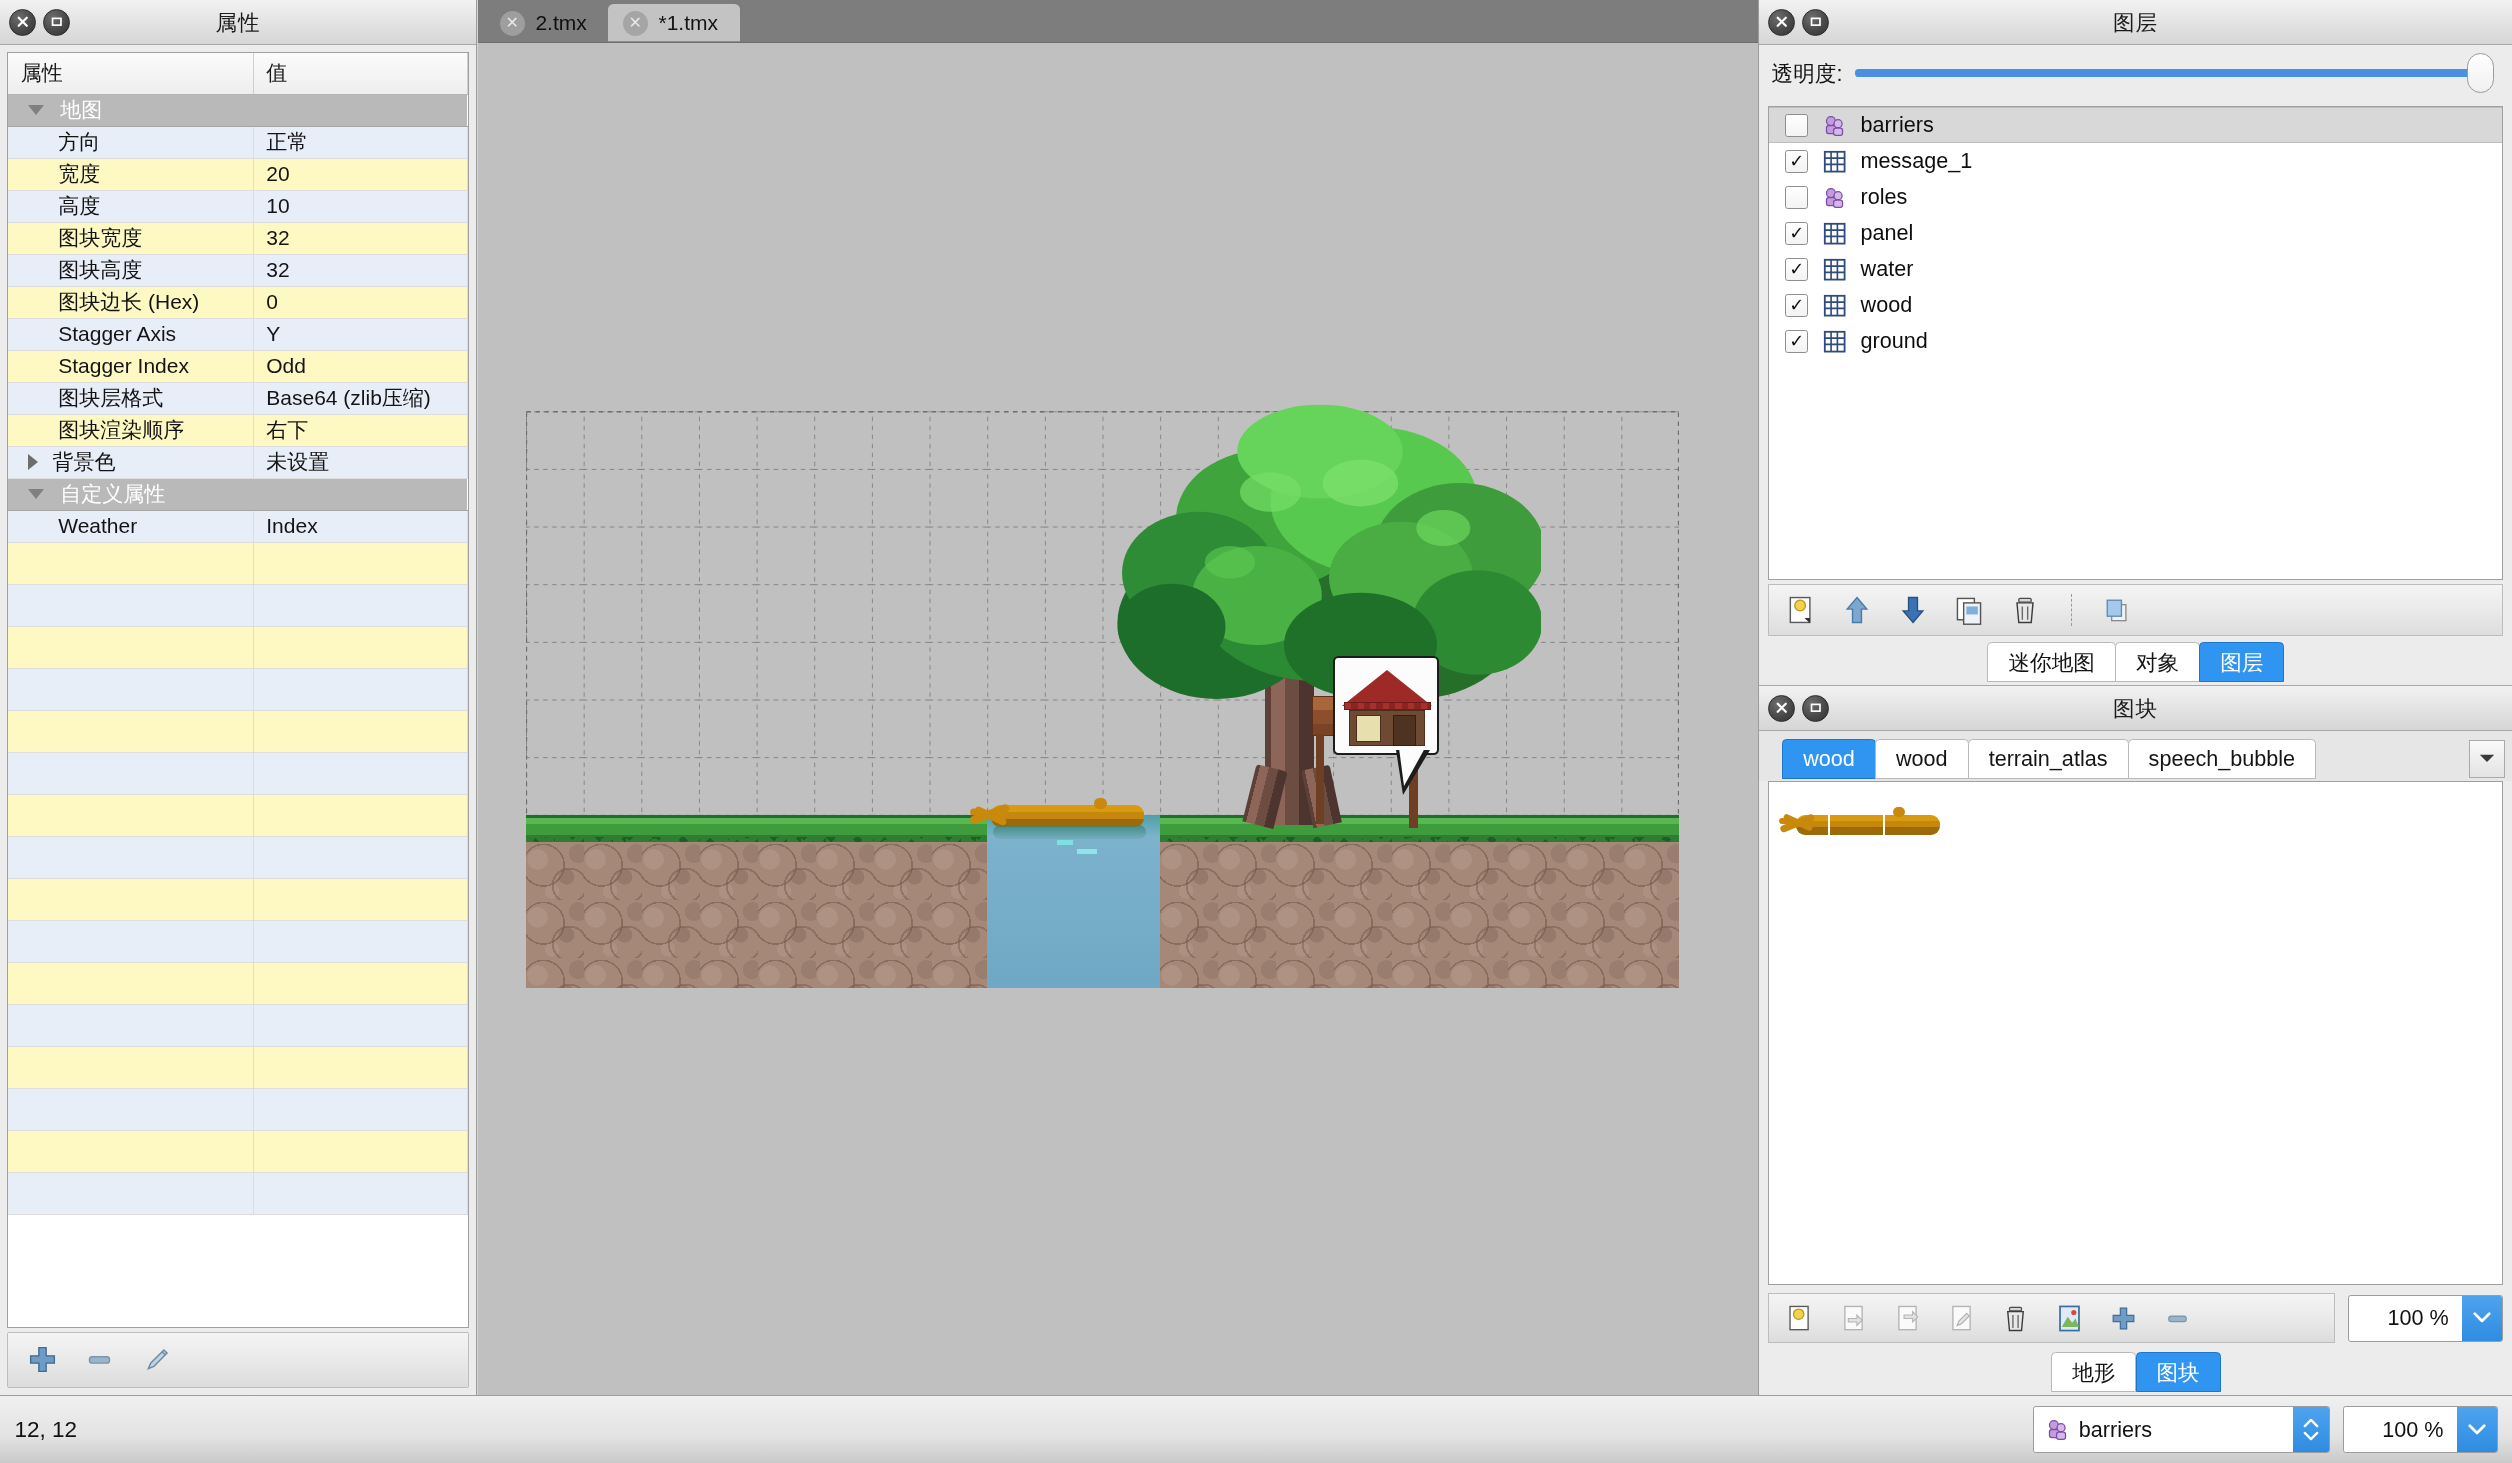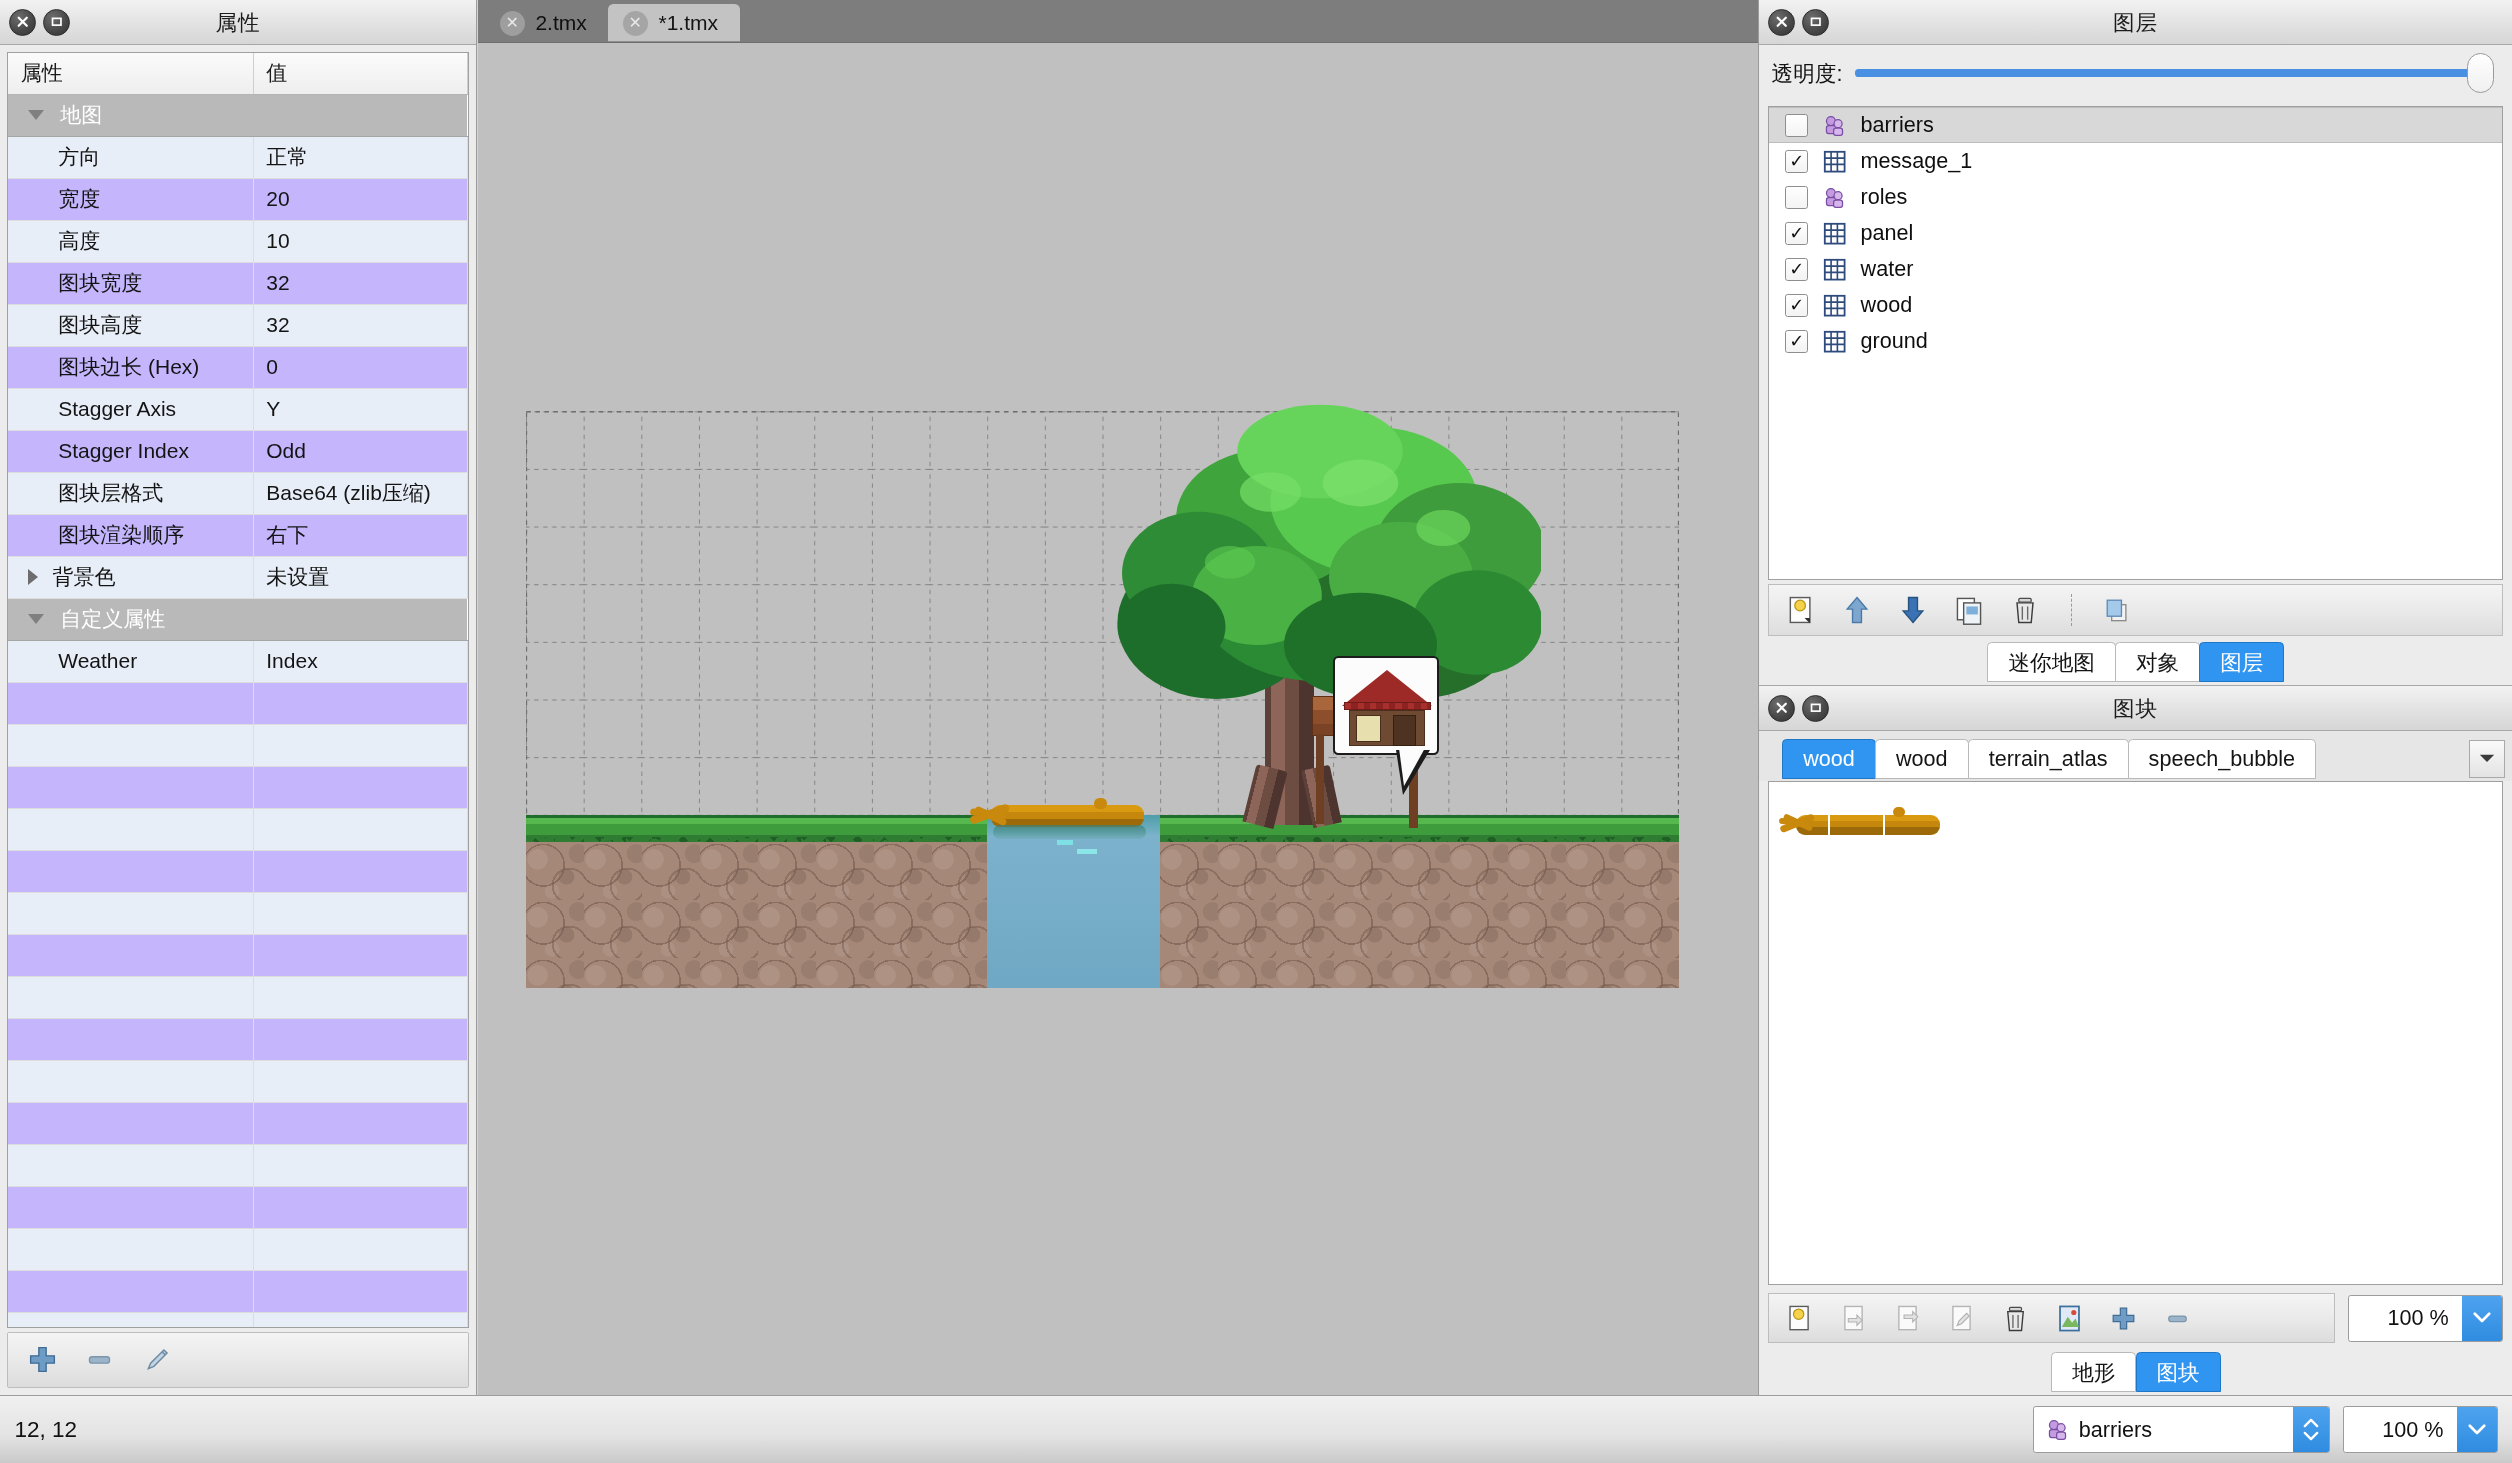--- a/index.html
+++ b/index.html
@@ -61,28 +61,28 @@
     text-align: left;
     font-weight: normal;
     font-size: 21px;
     color: #1b1b1b;
     padding: 6.3px 0 6.3px 12.6px;
     height: 41px;
   }
   .props td {
     font-size: 21px;
     color: #141414;
-    height: 42px;
+    height: 32px;
     padding: 0 0 0 12.6px;
     border-bottom: 0.9px solid #dddddd;
     border-right: 0.9px solid #dddddd;
     white-space: nowrap; overflow: hidden; text-overflow: ellipsis;
   }
   tr.alt td { background: #e8eef8; }
-  tr.plain td { background: #c4b5fd; }
+  tr.plain td { background: #fef9c3; }
   tr.group td {
     background: #b9b9b9;
     color: #ffffff;
     border-bottom: 0.9px solid #a6a6a6;
     border-right: none;
     padding-left: 0;
   }
   tr.group .gwrap { display:flex; align-items:center; gap: 16px; padding-left: 20px;}
   .tri-down { width:0;height:0;border-left:8px solid transparent;border-right:8px solid transparent;border-top:10px solid #808080; }
   .tri-right { width:0;height:0;border-top:8px solid transparent;border-bottom:8px solid transparent;border-left:10px solid #6d6d6d; }

